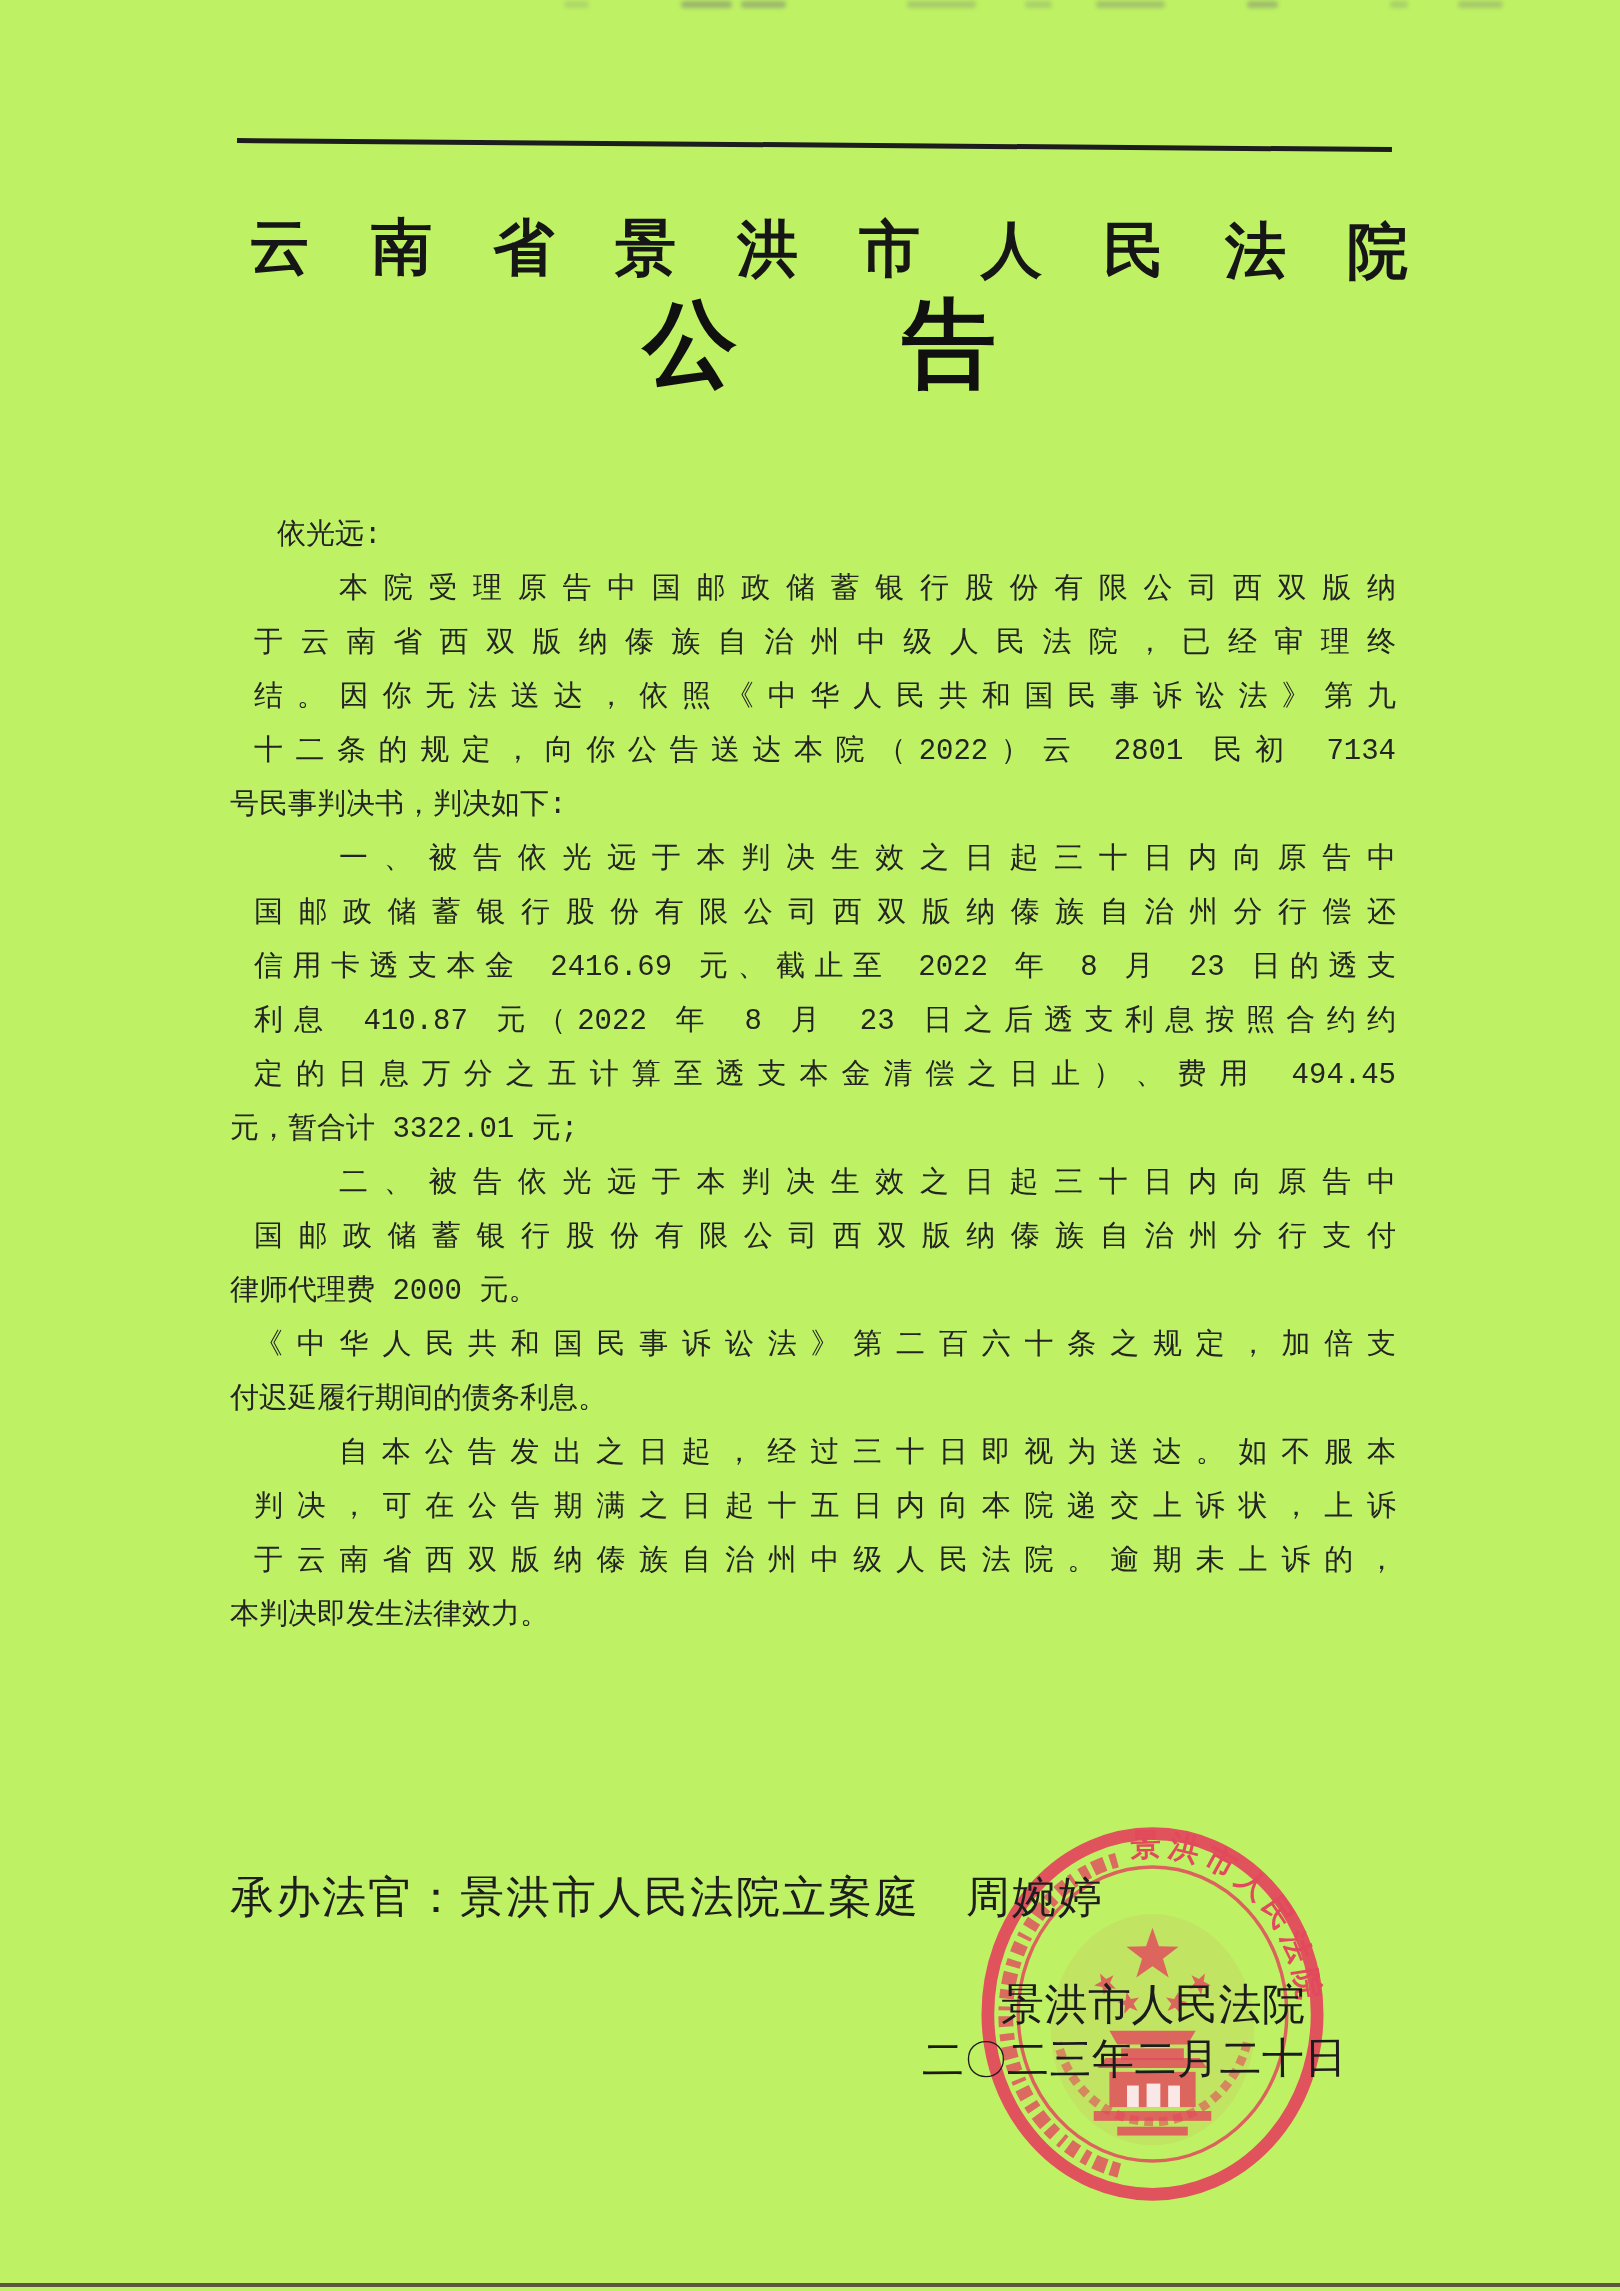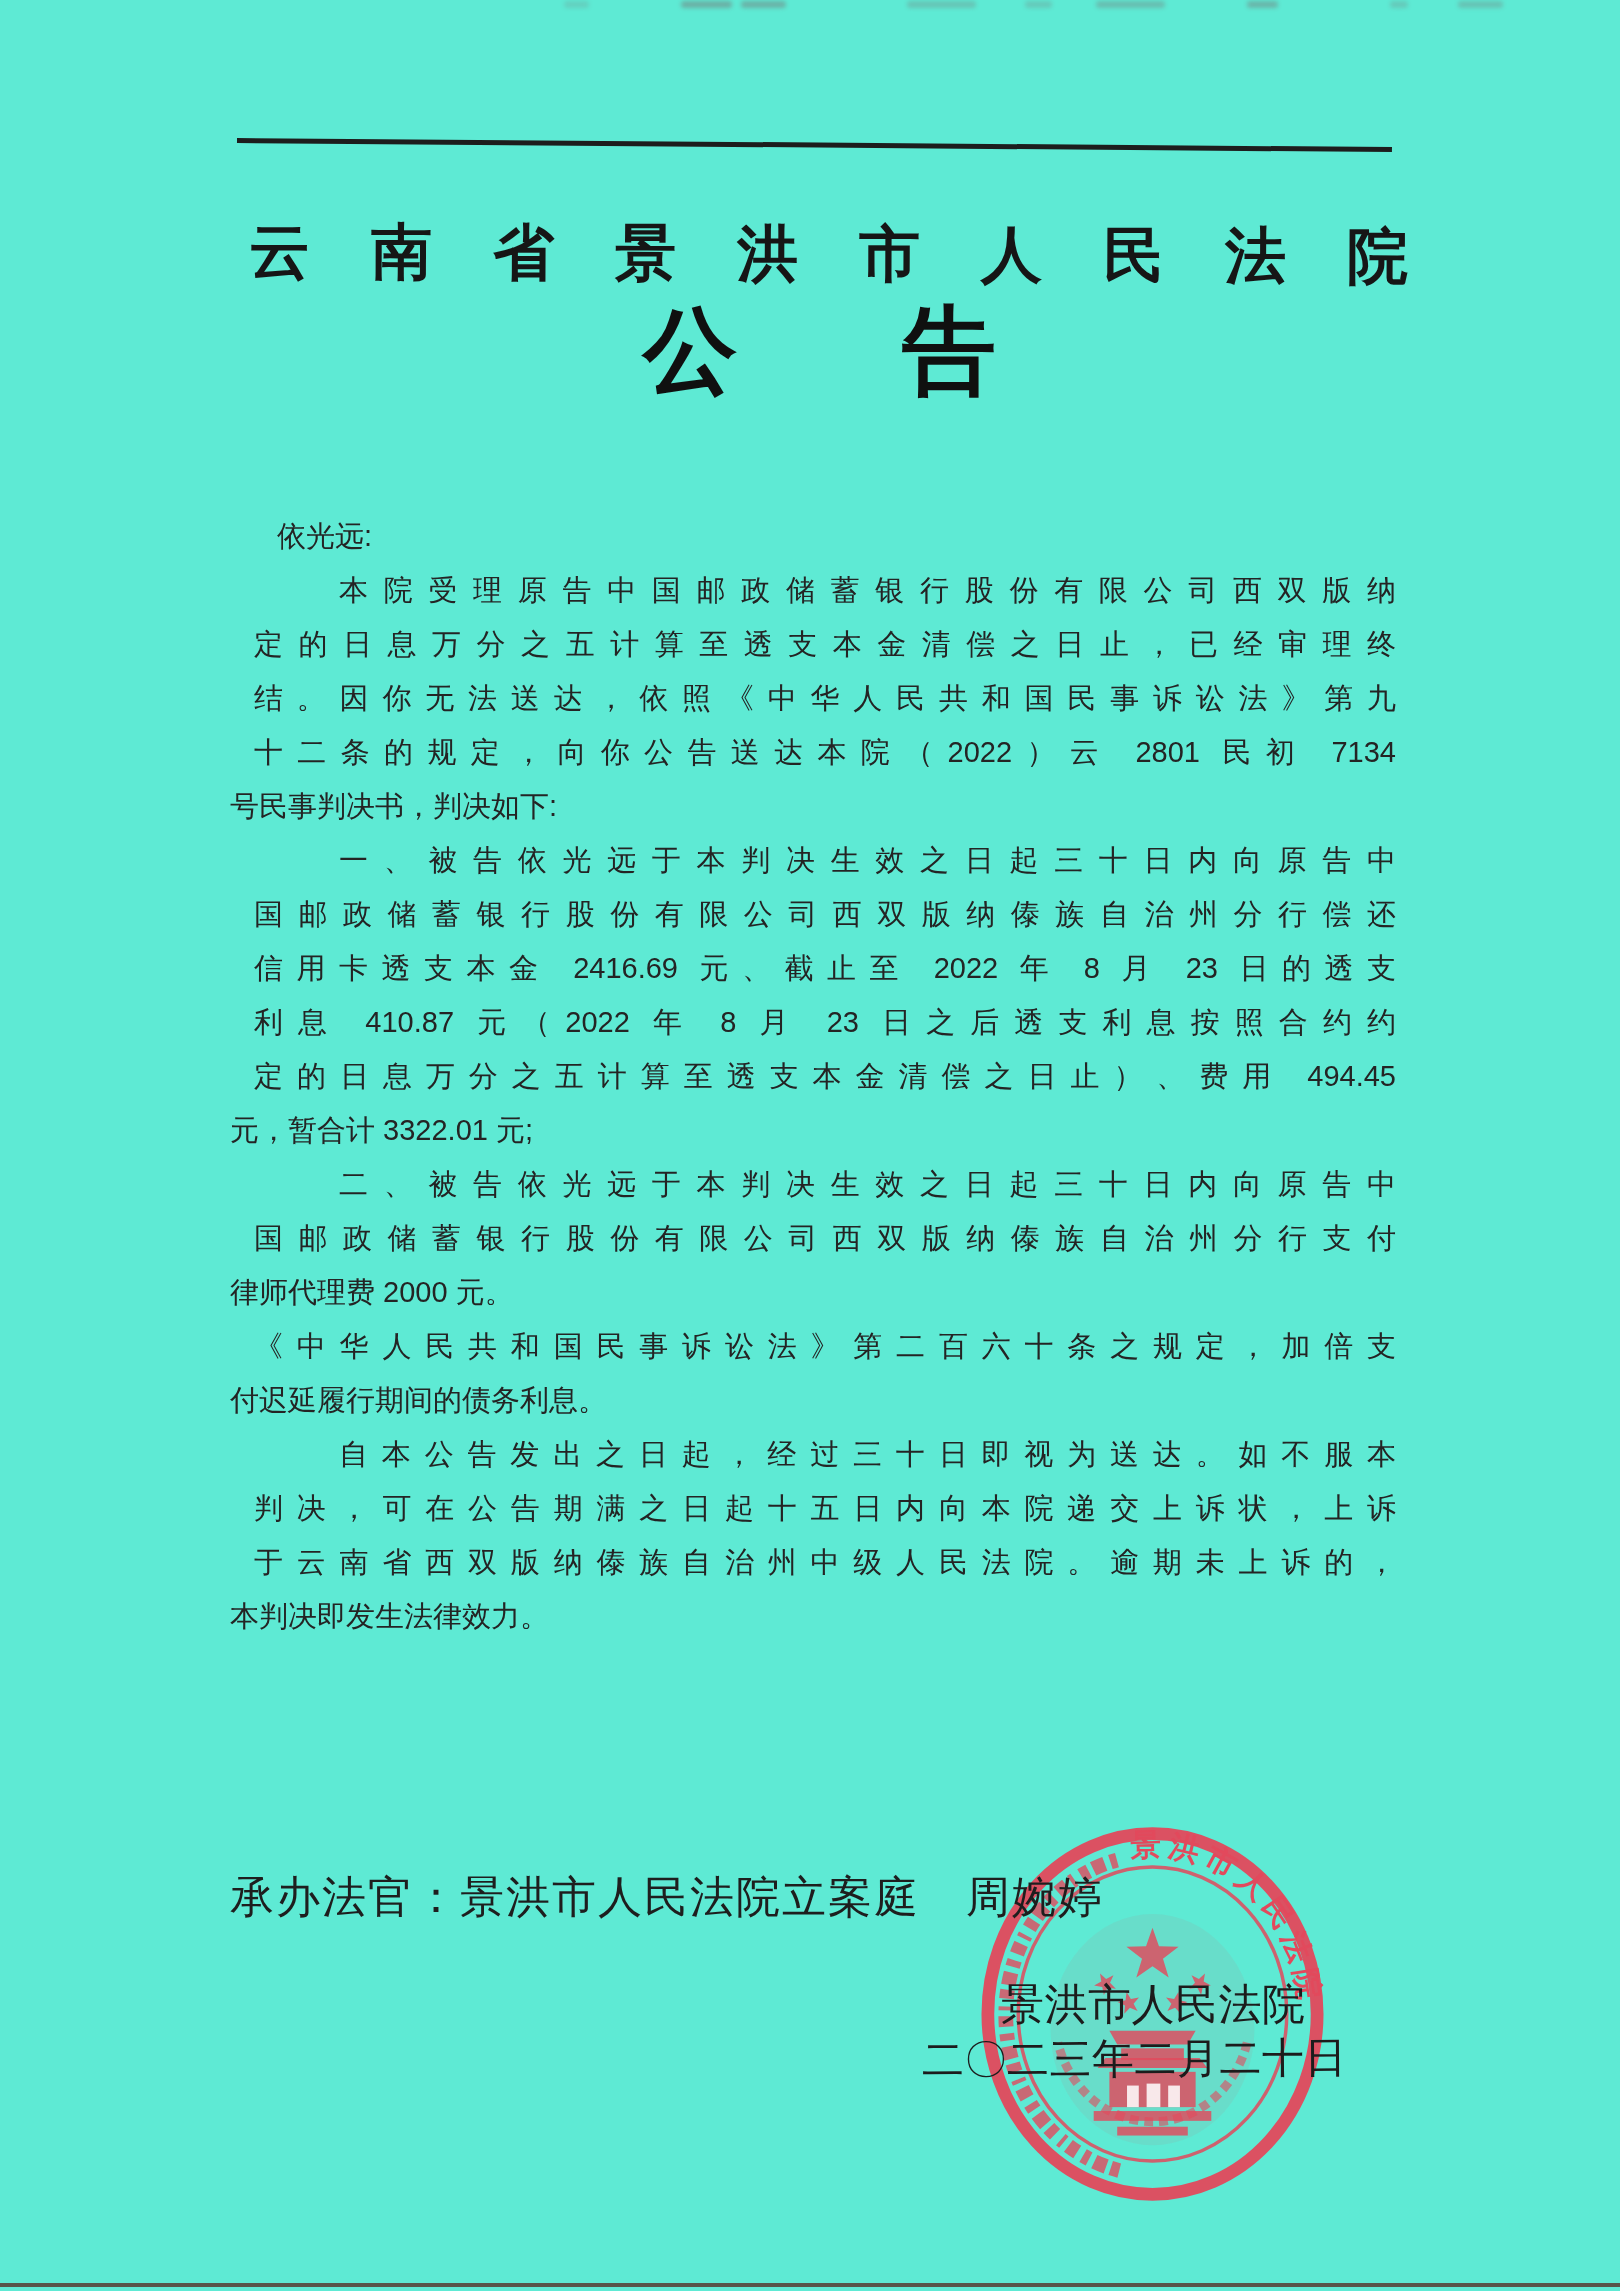--- a/index.html
+++ b/index.html
@@ -1,18 +1,18 @@
 <!DOCTYPE html>
 <html style="--seal-red: #e2495c;"><head>
 <meta charset="utf-8">
 <style>
   html,body{margin:0;padding:0;background:#9a9a9a;}
   #page{
-    position:relative;width:1620px;height:2292px;background:#5eead4;
-    overflow:hidden;font-family:Liberation Sans, sans-serif;color:#222;
+    position:relative;width:1620px;height:2292px;background:#bef264;
+    overflow:hidden;font-family:Liberation Mono, monospace;color:#222;
   }
   
   .smudge{position:absolute;top:1px;height:6.9px;border-radius:2.9px;background:#777;filter:blur(2px);}
   
   #top-rule{
     position:absolute;left:237px;top:138px;width:1155px;height:4.9px;background:#1d1d1d;
     transform:rotate(0.45deg);transform-origin:left center;
   }
   
   #court-title{
@@ -81,21 +81,21 @@
   <div id="court-title">云南省景洪市人民法院</div>
 
   <div id="doc-type">
     <span>公</span>
     <span>告</span>
   </div>
 
   <div id="body-block">
     <div class="line sal ll">依光远:</div>
     <div class="line ind fj">本院受理原告中国邮政储蓄银行股份有限公司西双版纳</div>
-    <div class="line fj">定的日息万分之五计算至透支本金清偿之日止，已经审理终</div>
+    <div class="line fj">于云南省西双版纳傣族自治州中级人民法院，已经审理终</div>
     <div class="line fj">结。因你无法送达，依照《中华人民共和国民事诉讼法》第九</div>
     <div class="line fj">十二条的规定，向你公告送达本院（2022）云 2801 民初 7134</div>
     <div class="line ll">号民事判决书，判决如下:</div>
     <div class="line ind fj">一、被告依光远于本判决生效之日起三十日内向原告中</div>
     <div class="line fj">国邮政储蓄银行股份有限公司西双版纳傣族自治州分行偿还</div>
     <div class="line fj">信用卡透支本金 2416.69 元、截止至 2022 年 8 月 23 日的透支</div>
     <div class="line fj">利息 410.87 元（2022 年 8 月 23 日之后透支利息按照合约约</div>
     <div class="line fj">定的日息万分之五计算至透支本金清偿之日止）、费用 494.45</div>
     <div class="line ll">元，暂合计 3322.01 元;</div>
     <div class="line ind fj">二、被告依光远于本判决生效之日起三十日内向原告中</div>

